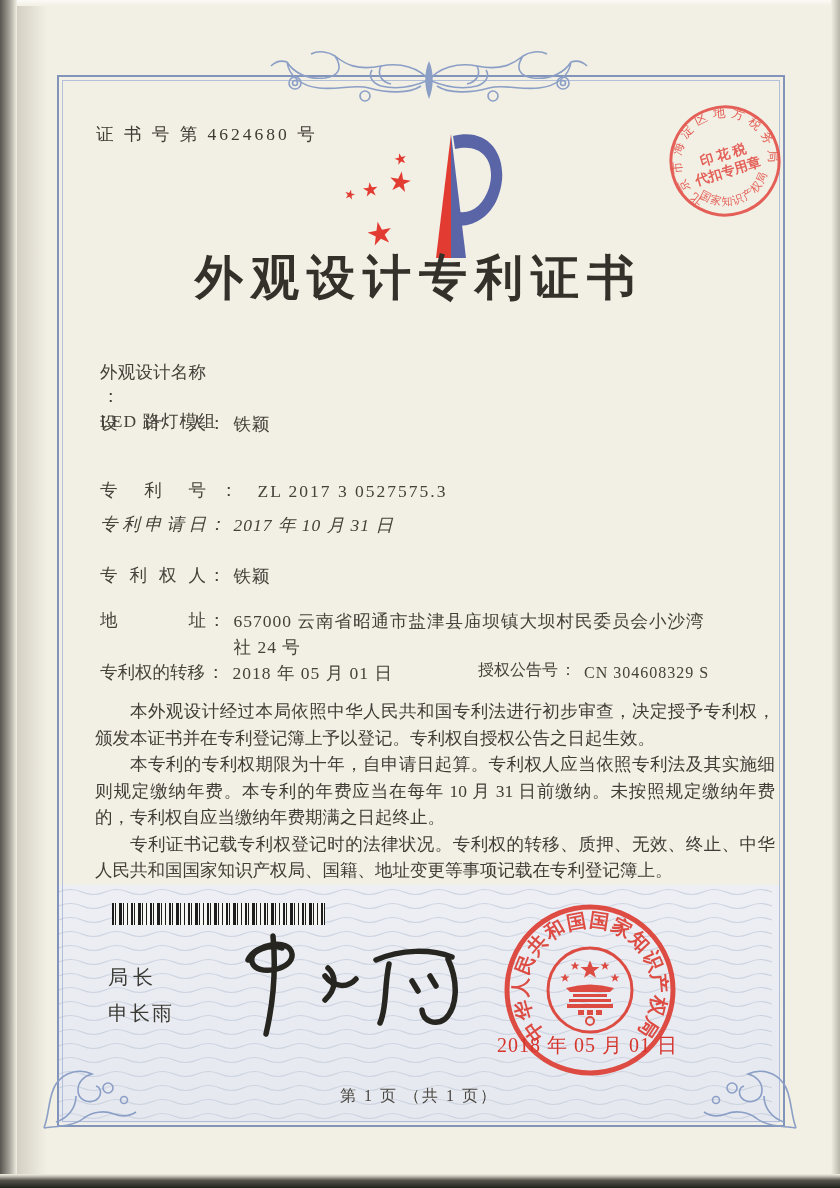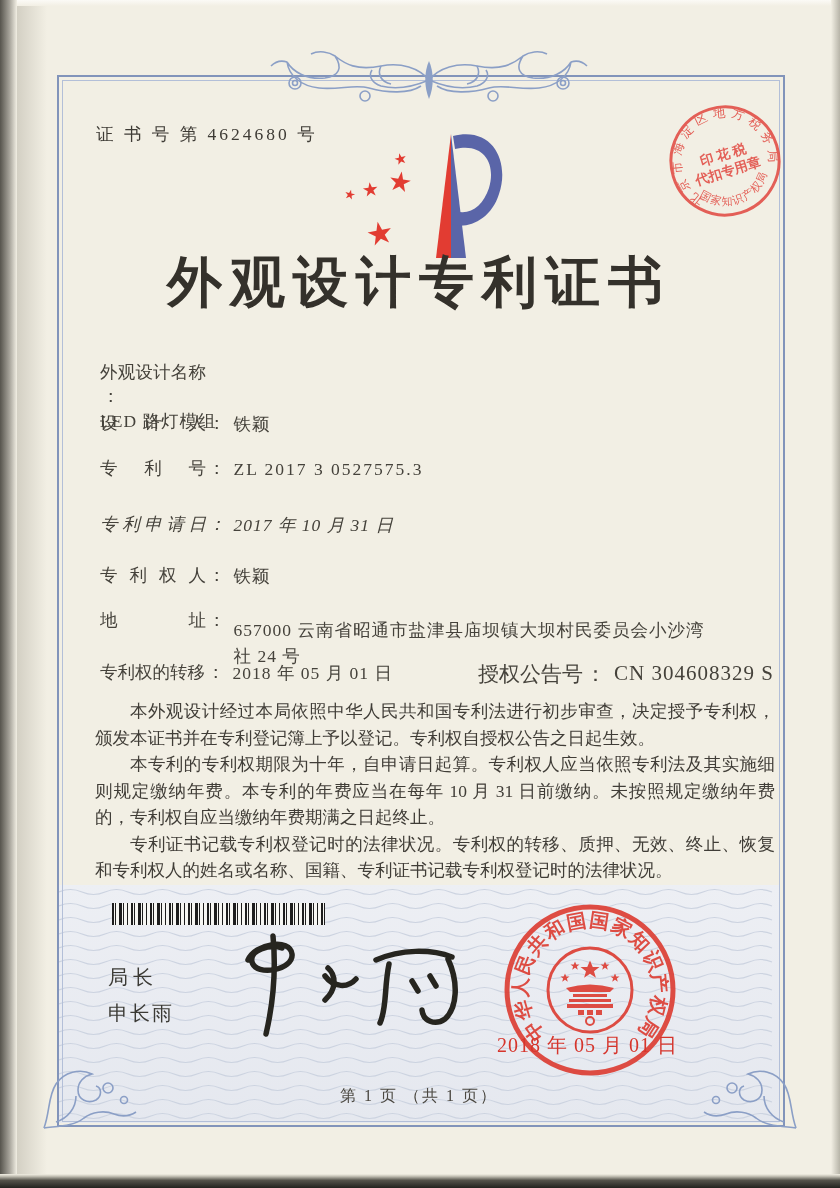--- a/index.html
+++ b/index.html
@@ -22,30 +22,30 @@
   .corner-fl.bl{left:38px;top:1062px;}
   .corner-fl.br{left:702px;top:1062px;transform:scaleX(-1);}
 
   .cert-no{position:absolute;left:96px;top:122px;font-size:17.5px;letter-spacing:3px;color:#3e3b35;z-index:3;}
 
   
   .logo{position:absolute;left:338px;top:130px;width:180px;height:132px;z-index:3;}
   .logo .pshape{position:absolute;left:46px;top:0;width:134px;height:132px;}
   .logo .star{position:absolute;color:#e23c32;font-family:"DejaVu Sans",sans-serif;line-height:1;}
 
-  .title{position:absolute;left:57px;top:246px;width:724px;text-align:center;font-size:55px;font-weight:700;
+  .title{position:absolute;left:57px;top:246px;width:724px;text-align:center;font-size:48px;font-weight:700;
          letter-spacing:8px;color:#34312b;z-index:3;}
 
   
   .frow{position:absolute;left:100px;display:flex;align-items:flex-start;font-size:17.5px;z-index:3;color:#45423b;}
   .flabel{display:inline-block;width:106px;text-align:justify;text-align-last:justify;flex:none;}
   .fcolon{flex:none;margin:0 8px 0 2px;}
   .fvalue{letter-spacing:1px;line-height:26px;}
-  .frow.addr .fvalue{width:478px;margin-top:9px;}
-  .grant-right{position:absolute;left:478px;display:flex;font-size:21px;z-index:3;color:#45423b;}
+  .frow.addr .fvalue{width:478px;}
+  .grant-right{position:absolute;left:478px;display:flex;font-size:16px;z-index:3;color:#45423b;}
 
   
   .paras{position:absolute;left:95px;top:698px;width:680px;font-size:17.5px;line-height:26.5px;
          text-align:justify;color:#403d37;z-index:3;}
   .paras p{margin:0;text-indent:2em;}
 
   
   .band{position:absolute;left:59px;top:885px;width:720px;height:238px;z-index:1;
         background:linear-gradient(#edeff4,#e5e8ef);}
   .band svg{position:absolute;left:0;top:0;width:100%;height:100%;}
@@ -136,21 +136,21 @@
   <div class="frow" style="top:360px;flex-direction:column;">
     <span class="flabel">外观设计名称</span>
       <span class="fcolon">：</span>
       <span class="fvalue">LED 路灯模组</span>
   </div>
   <div class="frow" style="top:411px;">
     <span class="flabel">设计人</span>
       <span class="fcolon">：</span>
       <span class="fvalue">铁颖</span>
   </div>
-  <div class="frow" style="top:456px;">
+  <div class="frow" style="top:478px;gap:12px;">
     <span class="flabel">专利号</span>
       <span class="fcolon">：</span>
       <span class="fvalue" style="letter-spacing:2px;">ZL 2017 3 0527575.3</span>
   </div>
   <div class="frow" style="top:512px;font-style:italic;">
     <span class="flabel">专利申请日</span>
       <span class="fcolon">：</span>
       <span class="fvalue">2017 年 10 月 31 日</span>
   </div>
   <div class="frow" style="top:563px;">
@@ -170,21 +170,21 @@
   </div>
   <div class="grant-right" style="top:660px;">
     <span>授权公告号</span>
       <span class="fcolon">：</span>
       <span class="fvalue">CN 304608329 S</span>
   </div>
 
   <div class="paras">
     <p>本外观设计经过本局依照中华人民共和国专利法进行初步审查，决定授予专利权，颁发本证书并在专利登记簿上予以登记。专利权自授权公告之日起生效。</p>
     <p>本专利的专利权期限为十年，自申请日起算。专利权人应当依照专利法及其实施细则规定缴纳年费。本专利的年费应当在每年 10 月 31 日前缴纳。未按照规定缴纳年费的，专利权自应当缴纳年费期满之日起终止。</p>
-    <p>专利证书记载专利权登记时的法律状况。专利权的转移、质押、无效、终止、恢复和专利权人的姓名或名称、国籍、专利证书记载专利权登记时的法律状况。</p>
+    <p>专利证书记载专利权登记时的法律状况。专利权的转移、质押、无效、终止、中华人民共和国国家知识产权局、国籍、地址变更等事项记载在专利登记簿上。</p>
   </div>
 
   <div class="band">
     <svg viewBox="0 0 720 238" preserveAspectRatio="none">
       <defs>
         <path id="wv" d="M0 5 q11.5 -5 23 0 t23 0 t23 0 t23 0 t23 0 t23 0 t23 0 t23 0 t23 0 t23 0 t23 0 t23 0 t23 0 t23 0 t23 0 t23 0 t23 0 t23 0 t23 0 t23 0 t23 0 t23 0 t23 0 t23 0 t23 0 t23 0 t23 0 t23 0 t23 0 t23 0 t23 0" fill="none" stroke="#ccd3e0" stroke-width="1.2"></path>
       </defs>
       <use href="#wv" y="2"></use>
         <use href="#wv" y="16"></use>
         <use href="#wv" y="30"></use>

